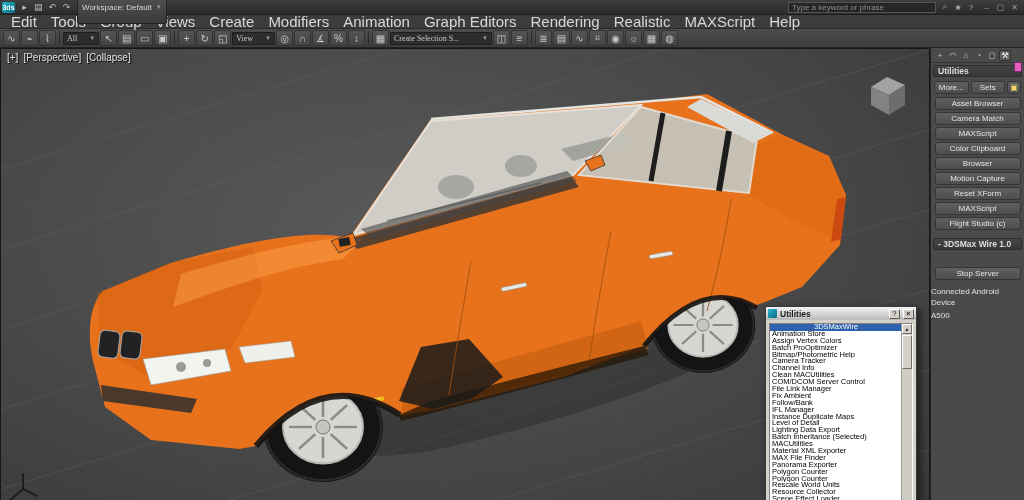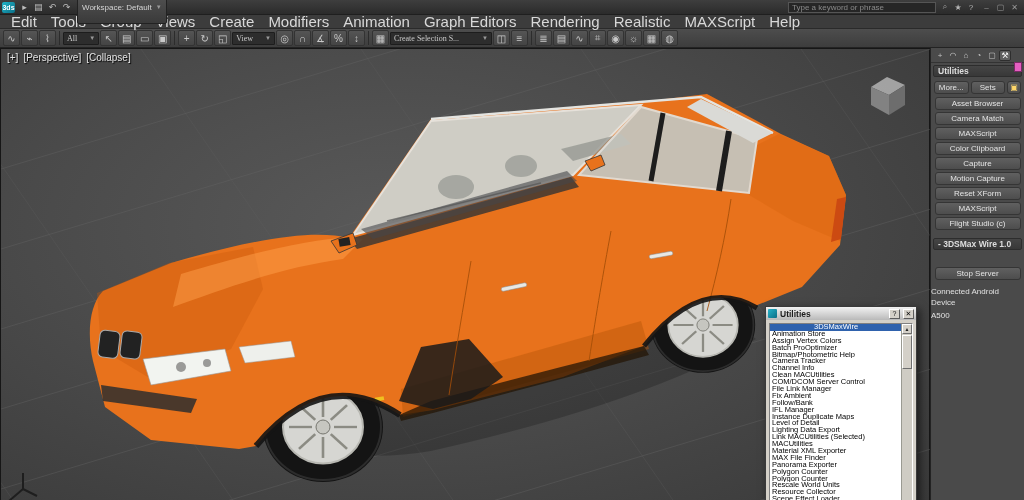--- a/index.html
+++ b/index.html
@@ -364,21 +364,21 @@
       <button class="cp-btn half">More...</button>
       <button class="cp-btn half">Sets</button>
       <button class="cp-btn mini">▣</button>
     </div>
 
     <div>
         <button class="cp-btn">Asset Browser</button>
         <button class="cp-btn">Camera Match</button>
         <button class="cp-btn">MAXScript</button>
         <button class="cp-btn">Color Clipboard</button>
-        <button class="cp-btn">Capture</button>
+        <button class="cp-btn">Browser</button>
         <button class="cp-btn">Motion Capture</button>
         <button class="cp-btn">Reset XForm</button>
         <button class="cp-btn">MAXScript</button>
         <button class="cp-btn">Flight Studio (c)</button>
       </div>
 
     <div class="rollout" style="margin-top:8px;">
       <span>- </span><span>3DSMax Wire 1.0</span>
     </div>
     <button class="cp-btn" style="margin-top:16px;">Stop Server</button>
@@ -405,21 +405,21 @@
             <div class="dlg-item">Channel Info</div>
             <div class="dlg-item">Clean MACUtilities</div>
             <div class="dlg-item">COM/DCOM Server Control</div>
             <div class="dlg-item">File Link Manager</div>
             <div class="dlg-item">Fix Ambient</div>
             <div class="dlg-item">Follow/Bank</div>
             <div class="dlg-item">IFL Manager</div>
             <div class="dlg-item">Instance Duplicate Maps</div>
             <div class="dlg-item">Level of Detail</div>
             <div class="dlg-item">Lighting Data Export</div>
-            <div class="dlg-item">Link MACUtilities (Selected)</div>
+            <div class="dlg-item">Batch Inheritance (Selected)</div>
             <div class="dlg-item">MACUtilities</div>
             <div class="dlg-item">Material XML Exporter</div>
             <div class="dlg-item">MAX File Finder</div>
             <div class="dlg-item">Panorama Exporter</div>
             <div class="dlg-item">Polygon Counter</div>
             <div class="dlg-item">Polygon Counter</div>
             <div class="dlg-item">Rescale World Units</div>
             <div class="dlg-item">Resource Collector</div>
             <div class="dlg-item">Scene Effect Loader</div>
           </div>

